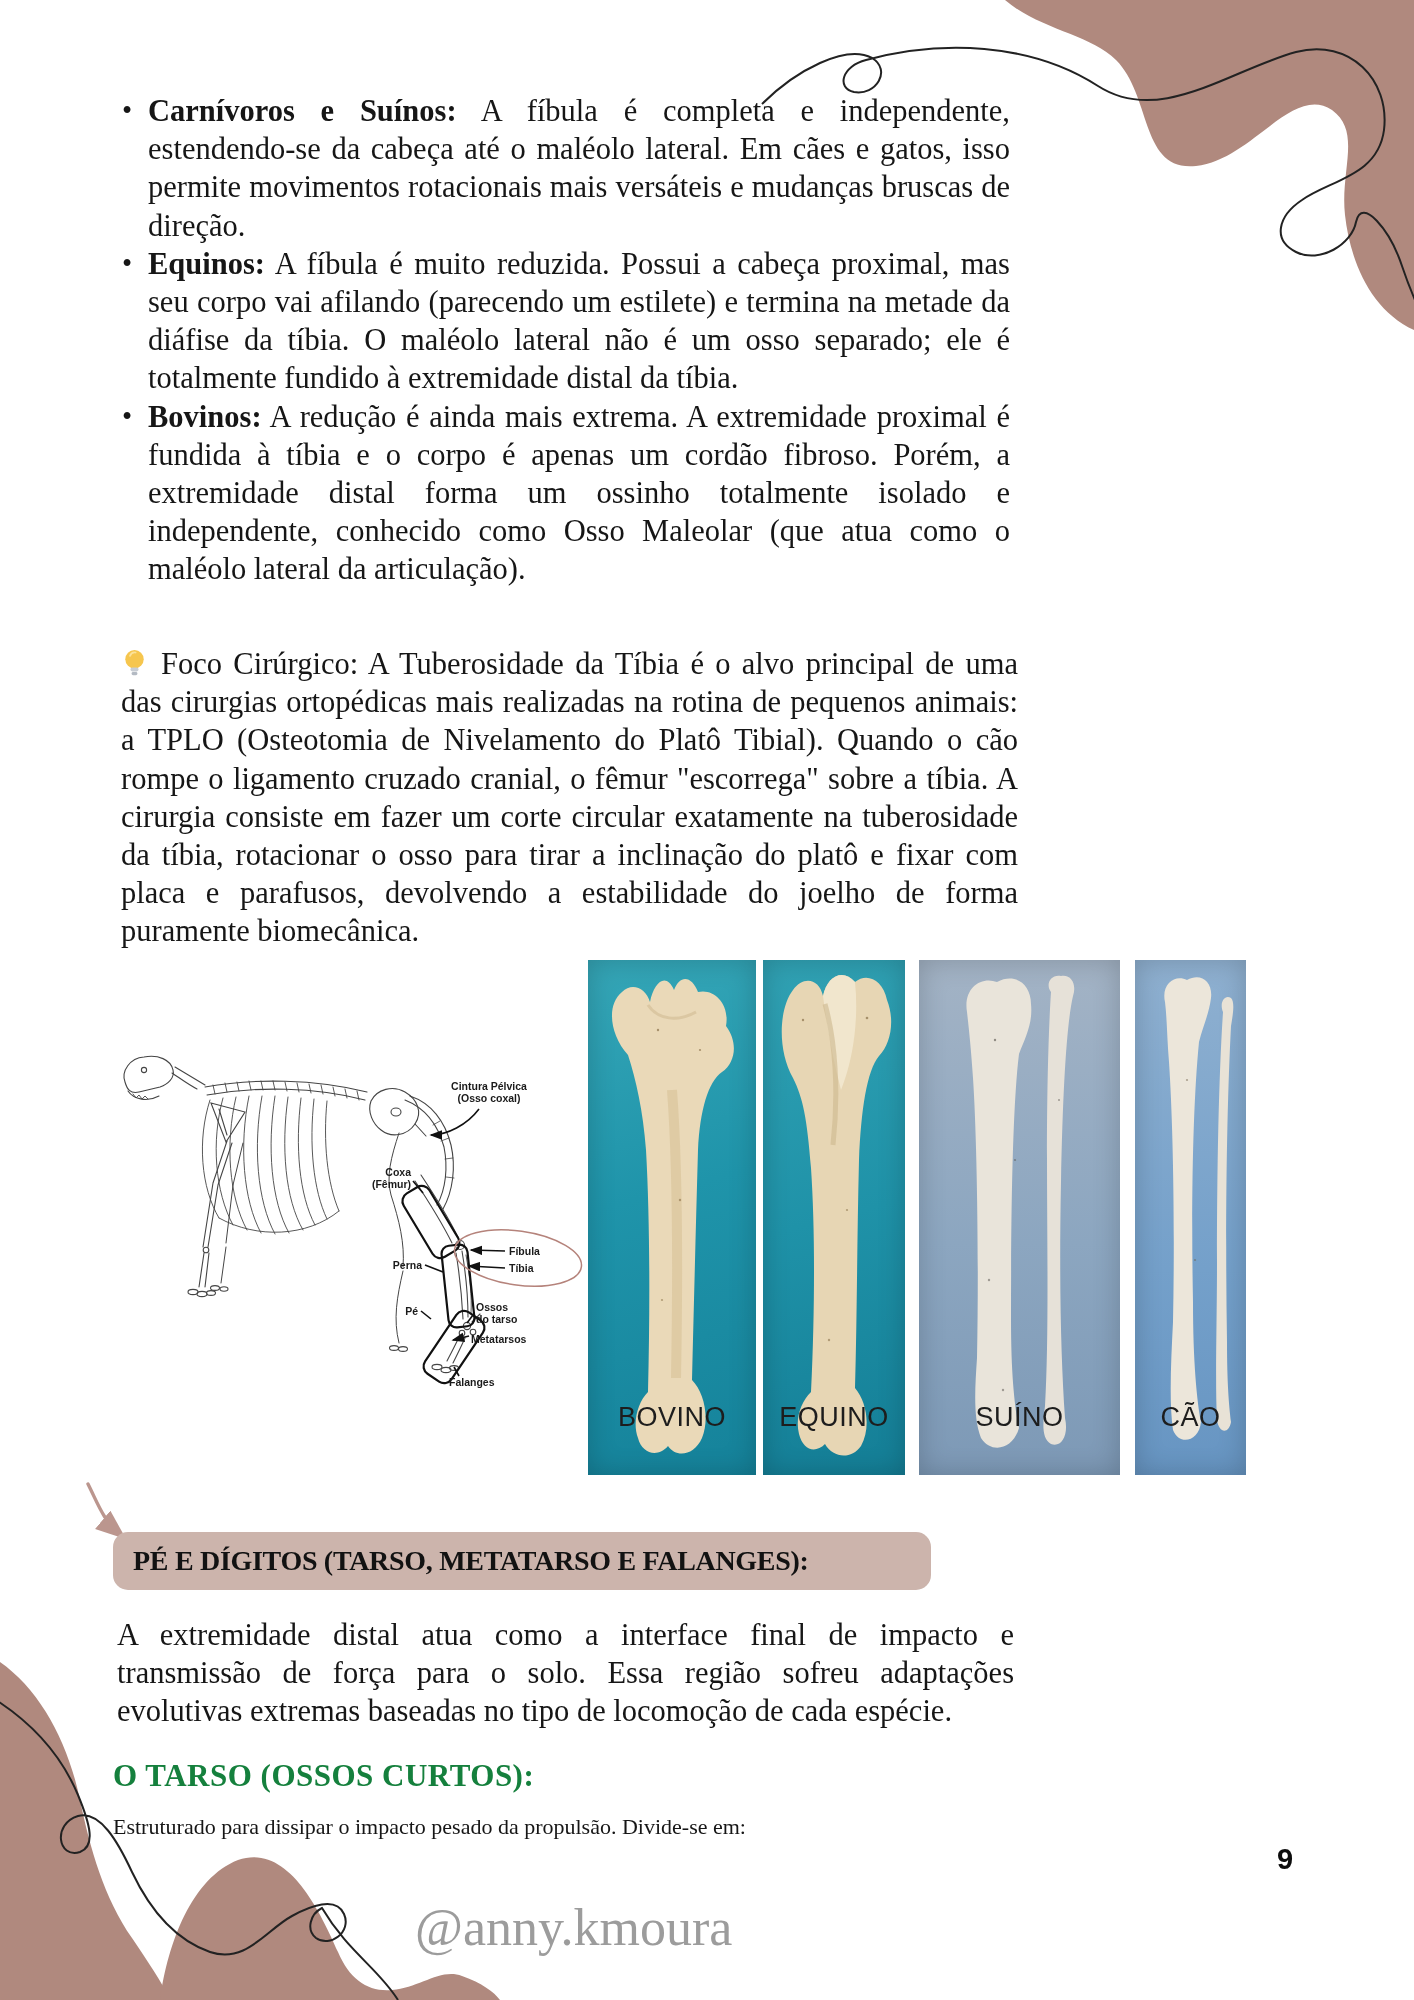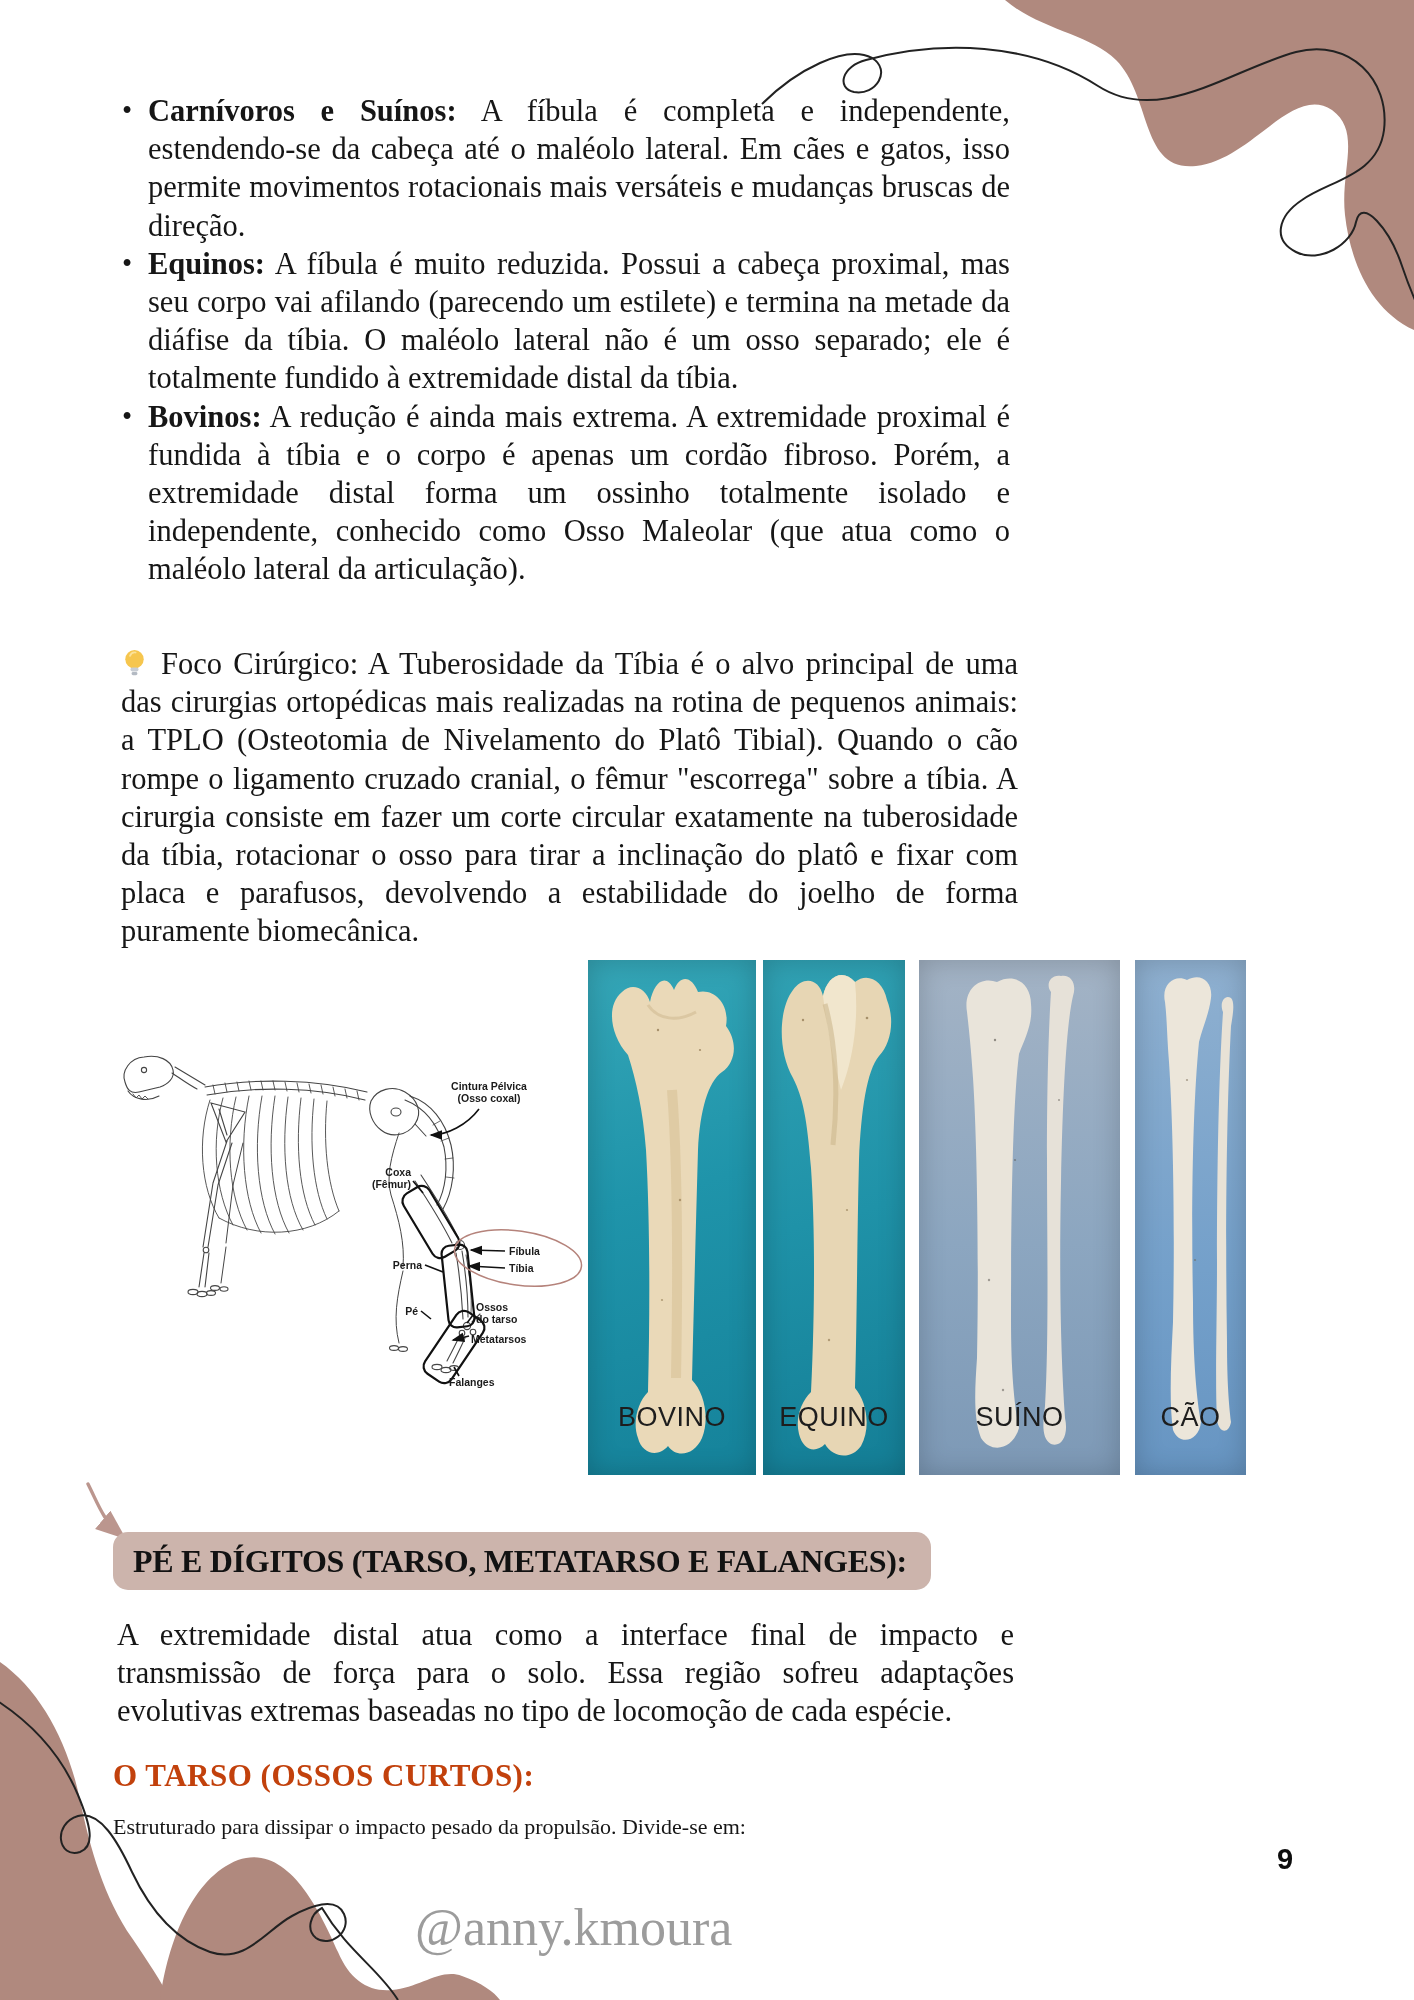--- a/index.html
+++ b/index.html
@@ -36,28 +36,28 @@
     font-family:"Liberation Sans",sans-serif;font-size:27px;color:#1d1d1d;letter-spacing:.5px;}
   .photo1{left:588px;width:168px;background:linear-gradient(165deg,#35a6b7 0%,#1f94aa 45%,#15829a 100%);}
   .photo2{left:763px;width:142px;background:linear-gradient(165deg,#31a2b4 0%,#1f92a8 50%,#147e96 100%);}
   .photo3{left:919px;width:201px;background:linear-gradient(180deg,#a3b3c5 0%,#8ca6c0 55%,#7d99b6 100%);}
   .photo4{left:1135px;width:111px;background:linear-gradient(180deg,#8fb0d0 0%,#74a0ca 60%,#6795c2 100%);}
 
   
   .heading-pill{position:absolute;left:113px;top:1532px;width:818px;height:58px;
     background:#ccb4ac;border-radius:15px;display:flex;align-items:center;
     padding-left:20px;box-sizing:border-box;}
-  .heading-pill span{font-size:32px;font-weight:bold;letter-spacing:-.3px;color:#121212;white-space:nowrap;text-align:center;}
+  .heading-pill span{font-size:28px;font-weight:bold;letter-spacing:-.3px;color:#121212;white-space:nowrap;text-align:center;}
   .heading-arrow{position:absolute;left:70px;top:1478px;width:70px;height:80px;}
 
   .intro{position:absolute;left:113px;top:1612px;width:897px;
     font-size:30.5px;line-height:38.2px;text-align:justify;margin:4px;}
 
   .sub-heading{position:absolute;left:113px;top:1758px;width:897px;margin:0;
-    font-size:31px;font-weight:bold;color:#c2410c;letter-spacing:.5px;}
+    font-size:31px;font-weight:bold;color:#15803d;letter-spacing:.5px;}
   .sub-text{position:absolute;left:113px;top:1808px;width:940px;margin:0;
     font-size:22px;line-height:38px;}
 
   .page-number{position:absolute;left:1255px;top:1843px;width:60px;text-align:center;
     font-family:"Liberation Sans",sans-serif;font-weight:bold;font-size:29px;color:#0d0d0d;}
   .footer-handle{position:absolute;left:415px;top:1898px;width:430px;text-align:left;
     font-size:52px;color:#9c9c9c;}
 </style>
 </head>
 <body>

